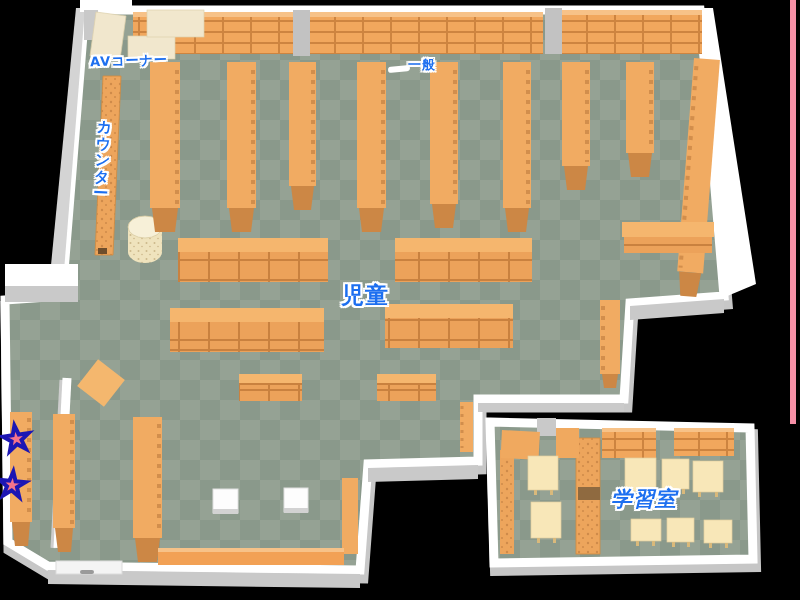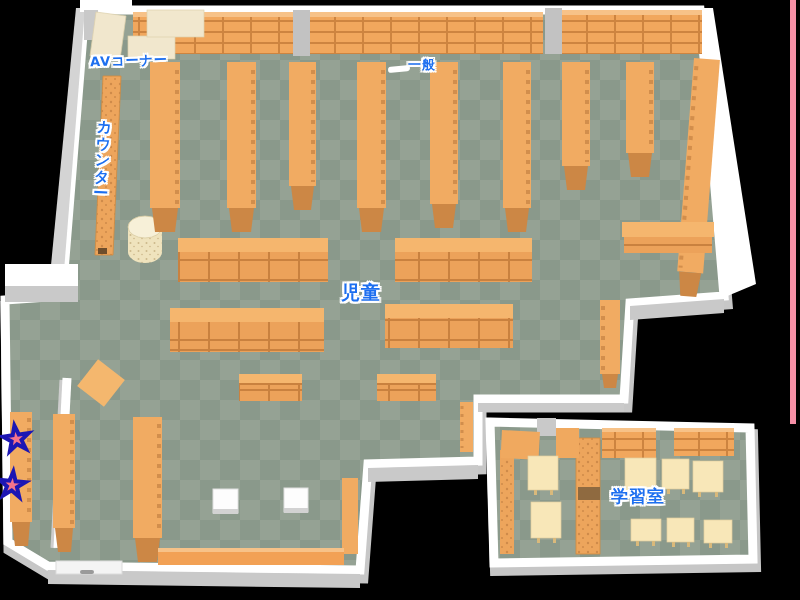--- a/index.html
+++ b/index.html
@@ -8,23 +8,23 @@
   .stage svg{position:absolute;left:0;top:0;}
   .lbl{position:absolute;font-weight:bold;color:#1d6ff0;white-space:nowrap;letter-spacing:1px;
        text-shadow:-2px -2px 0 #fff,2px -2px 0 #fff,-2px 2px 0 #fff,2px 2px 0 #fff,
                    0 -2px 0 #fff,0 2px 0 #fff,-2px 0 0 #fff,2px 0 0 #fff;}
   #lbl-av{left:90px;top:52px;font-size:13px;transform:rotate(-2deg);}
   #lbl-general{left:408px;top:56px;font-size:13px;}
   #lbl-general-line{position:absolute;left:388px;top:66px;width:22px;height:6px;background:#fff;
        border-radius:3px;transform:rotate(-6deg);}
   #lbl-counter{left:95px;top:119px;font-size:15px;width:17px;line-height:1.1;
        white-space:normal;word-break:break-all;transform:rotate(3deg);}
-  #lbl-children{left:341px;top:280px;font-size:19px;}
+  #lbl-children{left:341px;top:280px;font-size:23px;}
   #lbl-comic{left:583px;top:267px;font-size:15px;}
-  #lbl-study{left:611px;top:485px;font-size:17px;}
+  #lbl-study{left:611px;top:485px;font-size:21px;font-style:italic;}
   .star{position:absolute;font-size:34px;line-height:1;color:#f4738b;
         -webkit-text-stroke:4px #1c16b4;}
   #star-1{left:1px;top:421px;transform:rotate(-8deg);}
   #star-2{left:-3px;top:467px;transform:rotate(5deg);}
 </style>
 </head>
 <body>
 
 <div class="stage">
 <svg width="800" height="600" viewBox="0 0 800 600">

